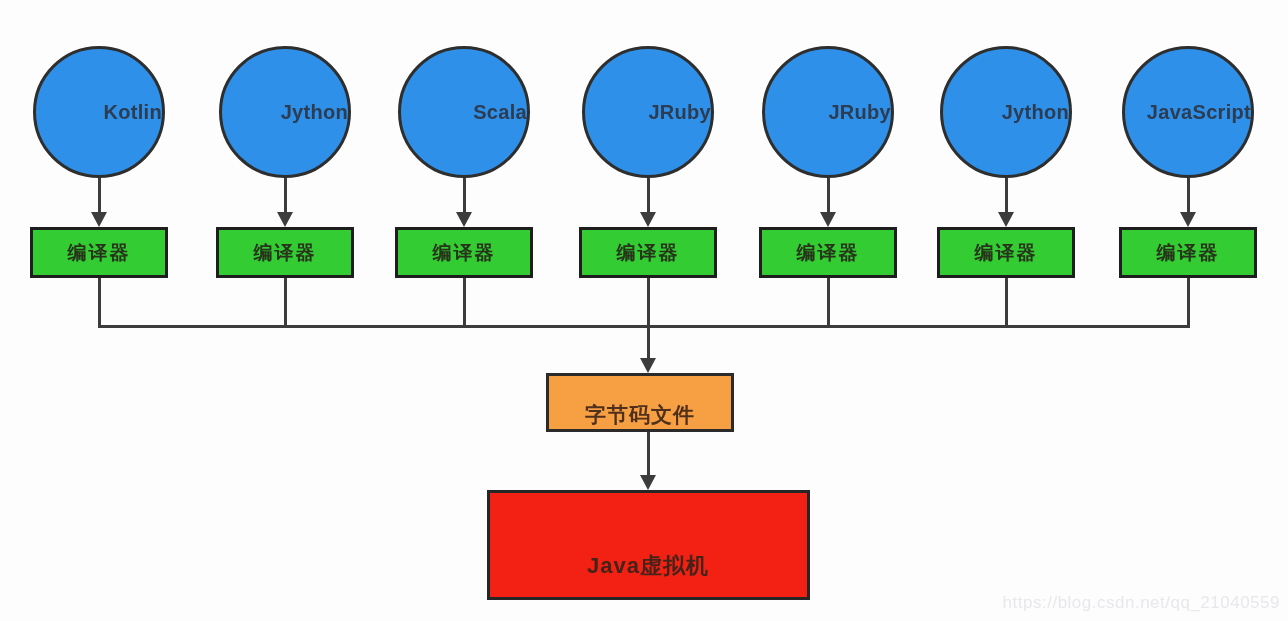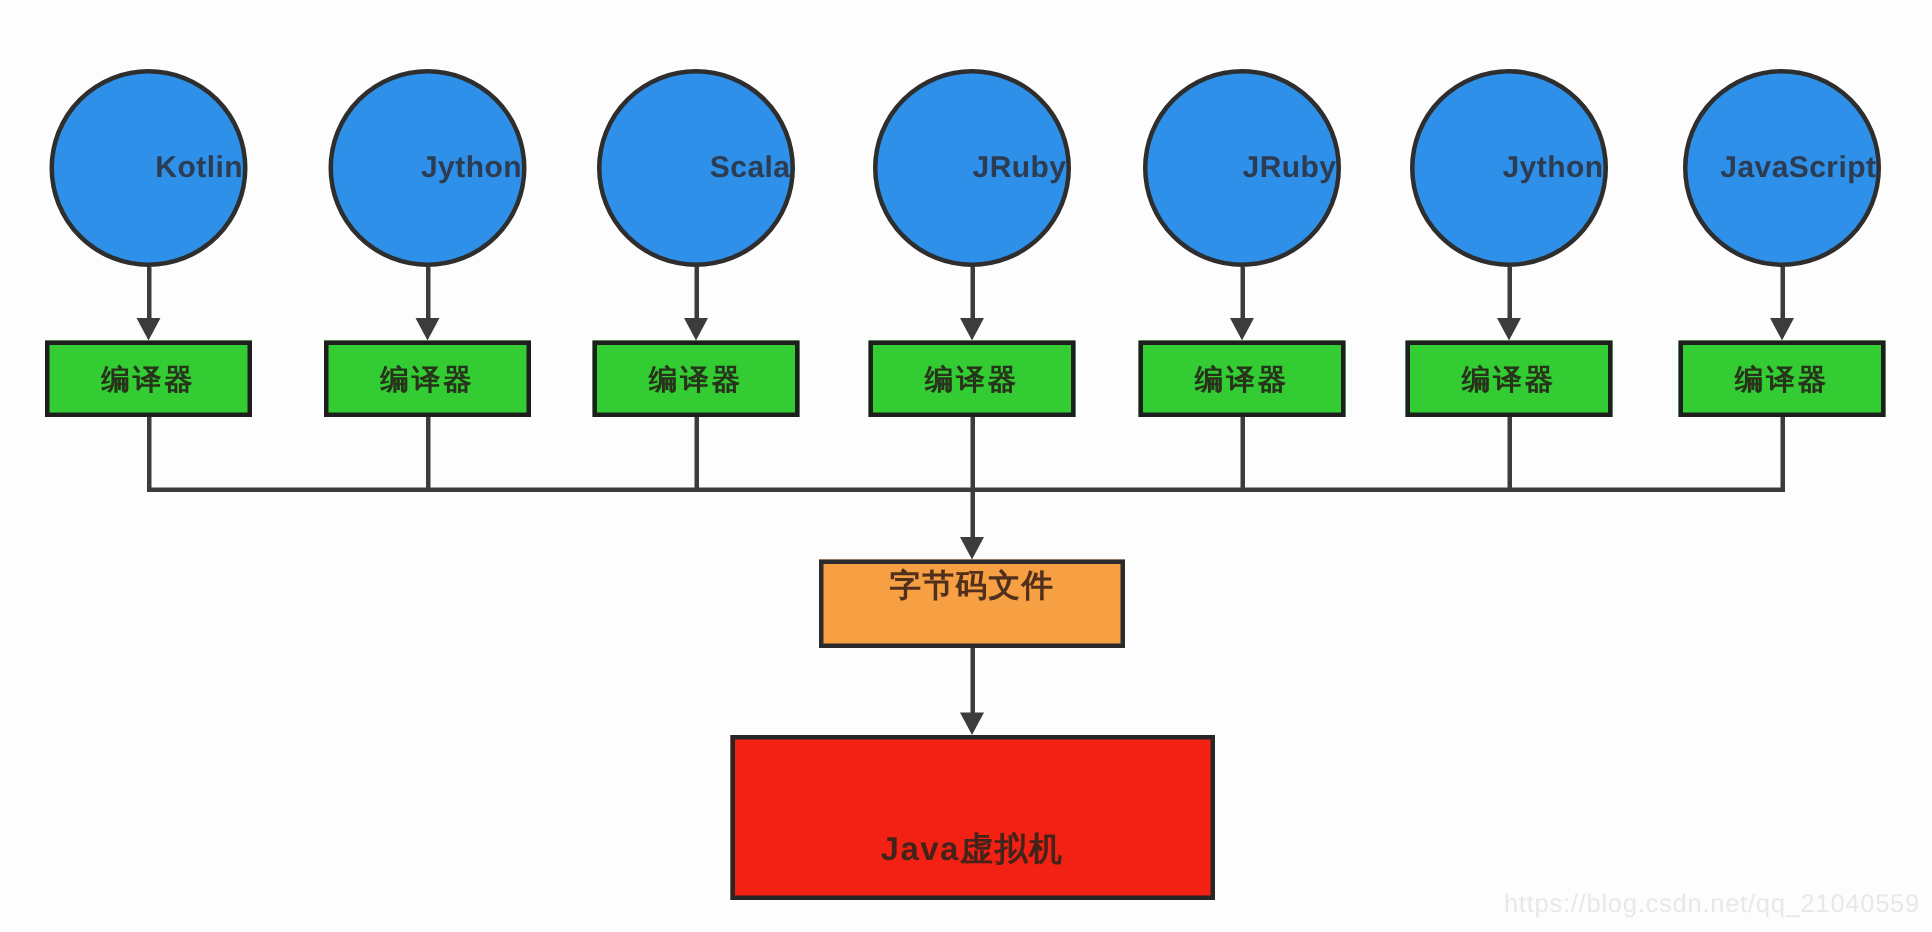--- a/index.html
+++ b/index.html
@@ -90,27 +90,27 @@
   }
   .center-stem { position: absolute; left: 648px; top: 0; width: 0; }
   .stem-line1 { top: 328px; height: 31px; }
   .stem-head1 { top: 358px; }
   .stem-line2 { top: 432px; height: 44px; }
   .stem-head2 { top: 475px; }
   .bytecode-box {
     position: absolute;
     left: -102px;
     top: 373px;
-    width: 204px;
+    width: 188px;
     height: 59px;
     background: var(--bytecode-fill);
     border: 3px solid var(--bytecode-border);
     box-sizing: border-box;
     display: flex;
-    align-items: flex-start;
+    align-items: flex-end;
     justify-content: center;
   }
   .bytecode-label {
     color: var(--bytecode-text);
     font-weight: bold;
     font-size: 21px;
     letter-spacing: 1px;
   }
   .jvm-box {
     position: absolute;

